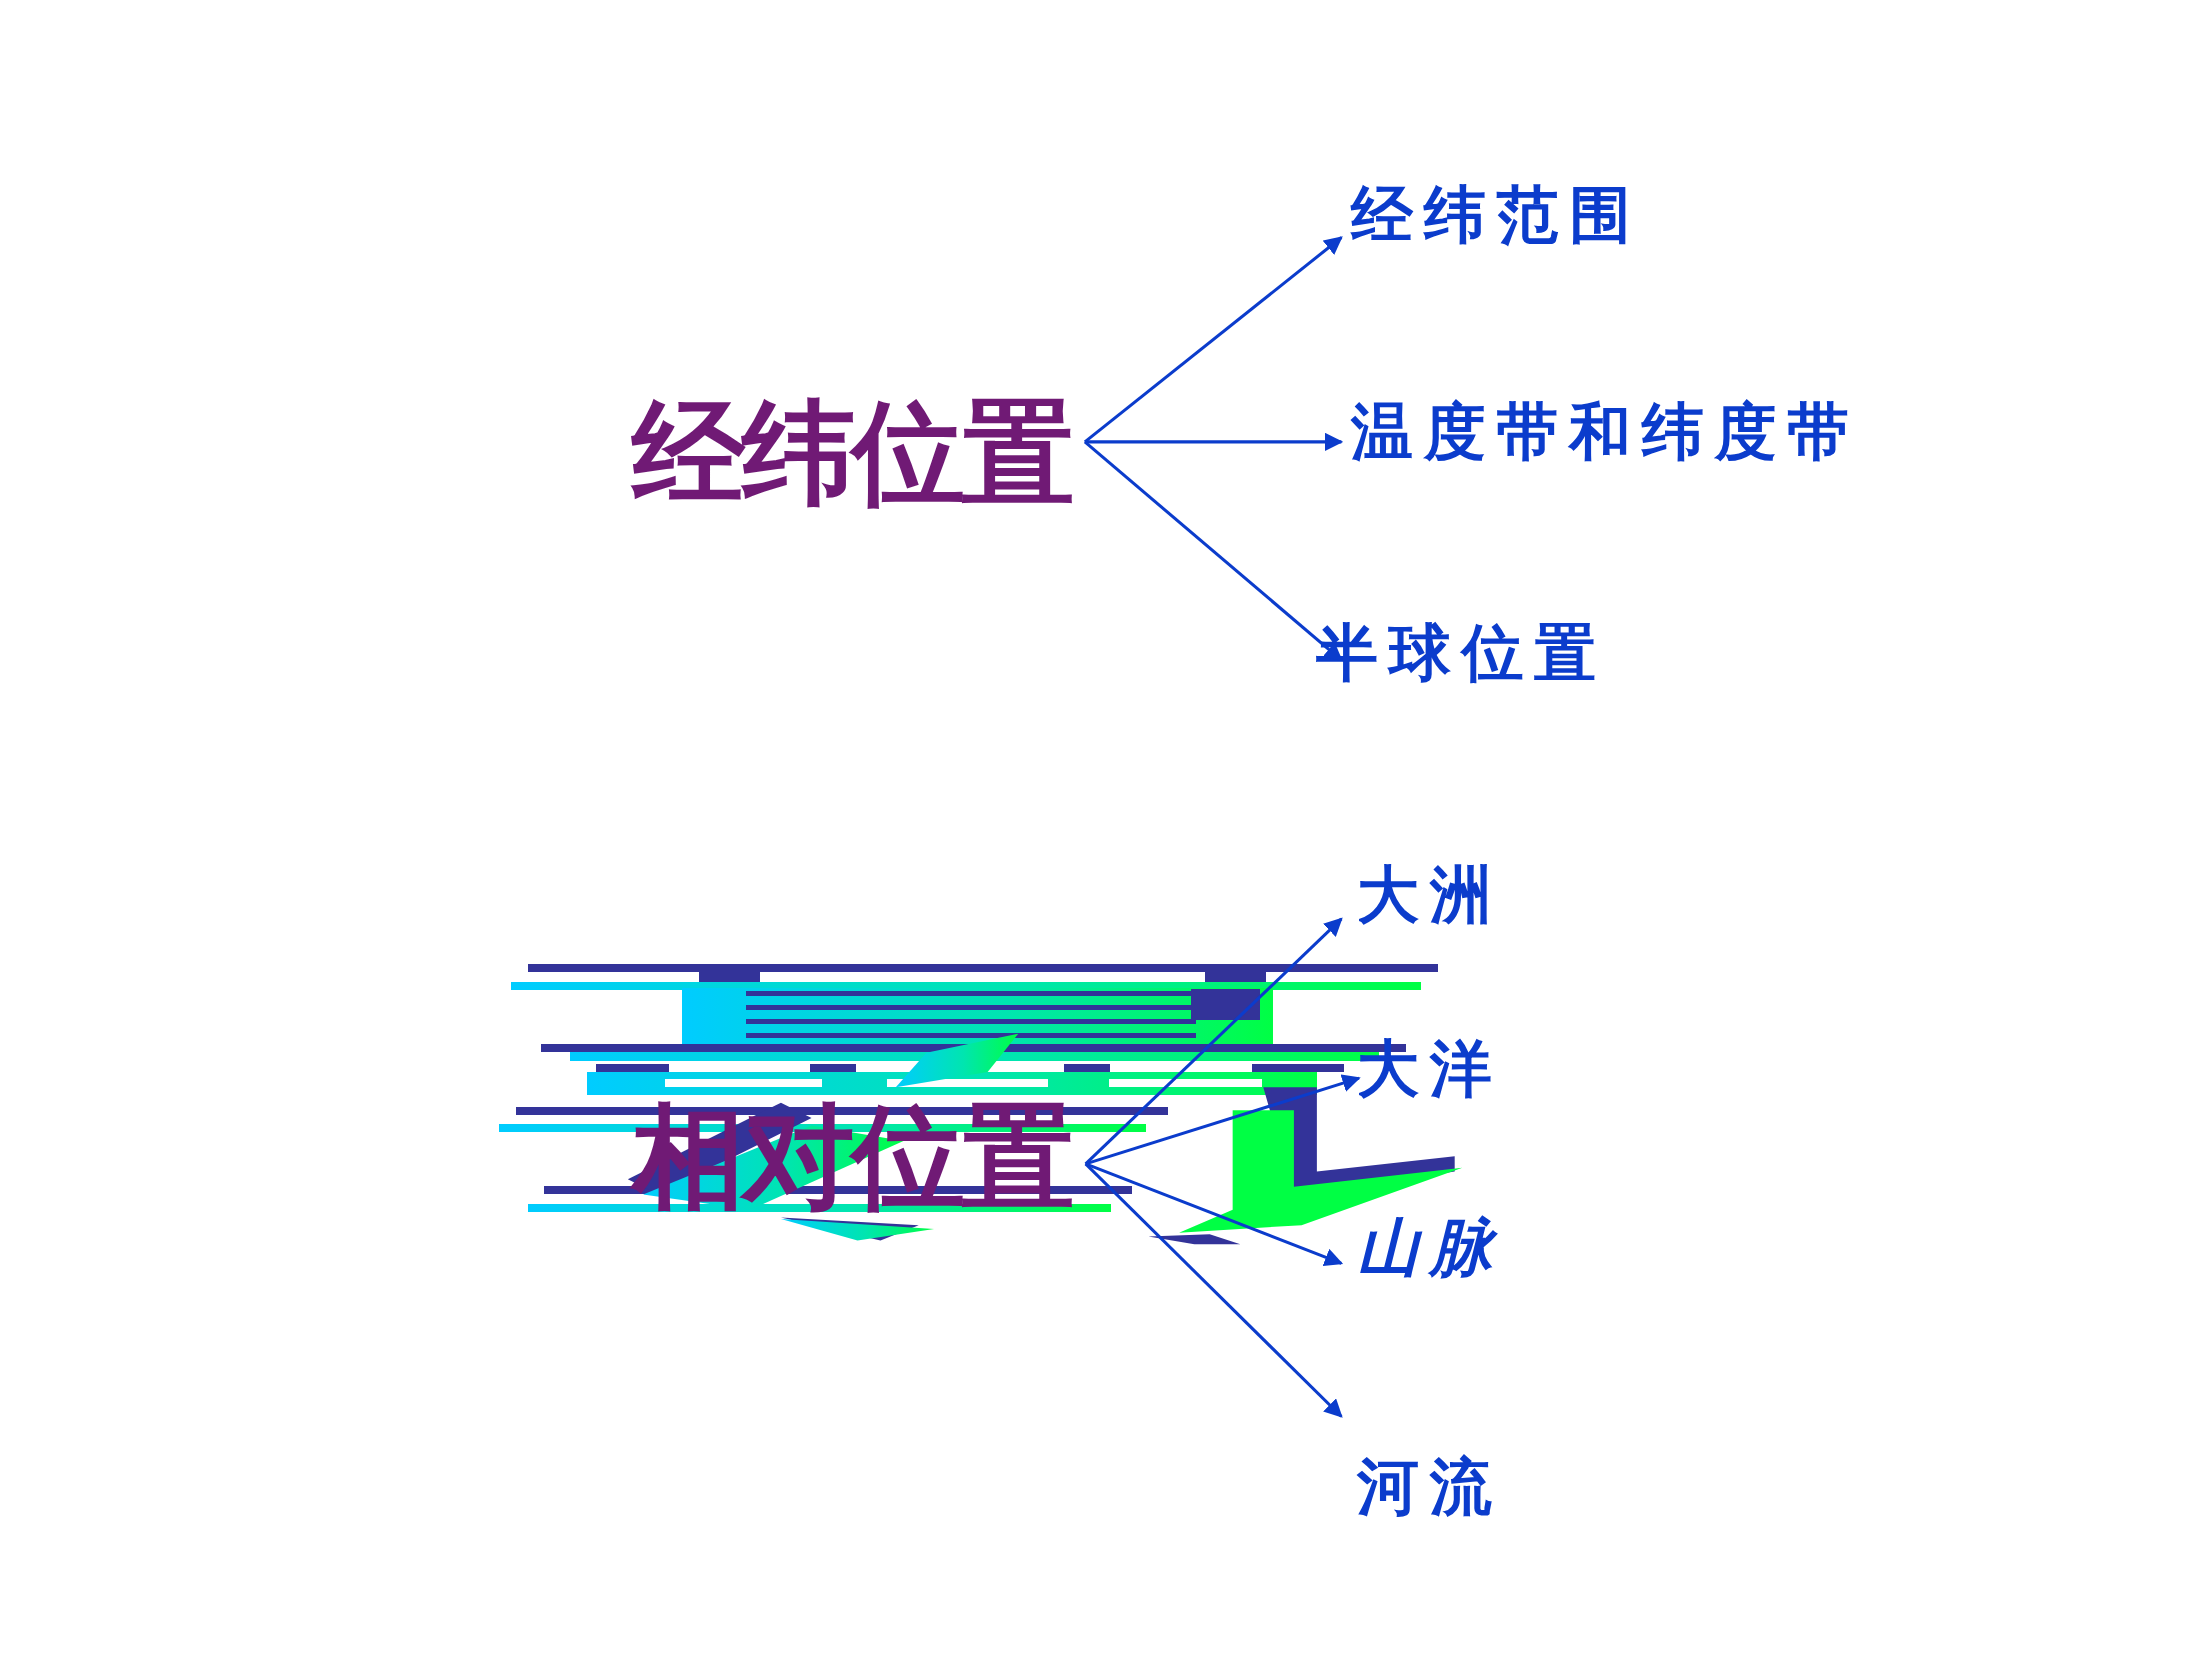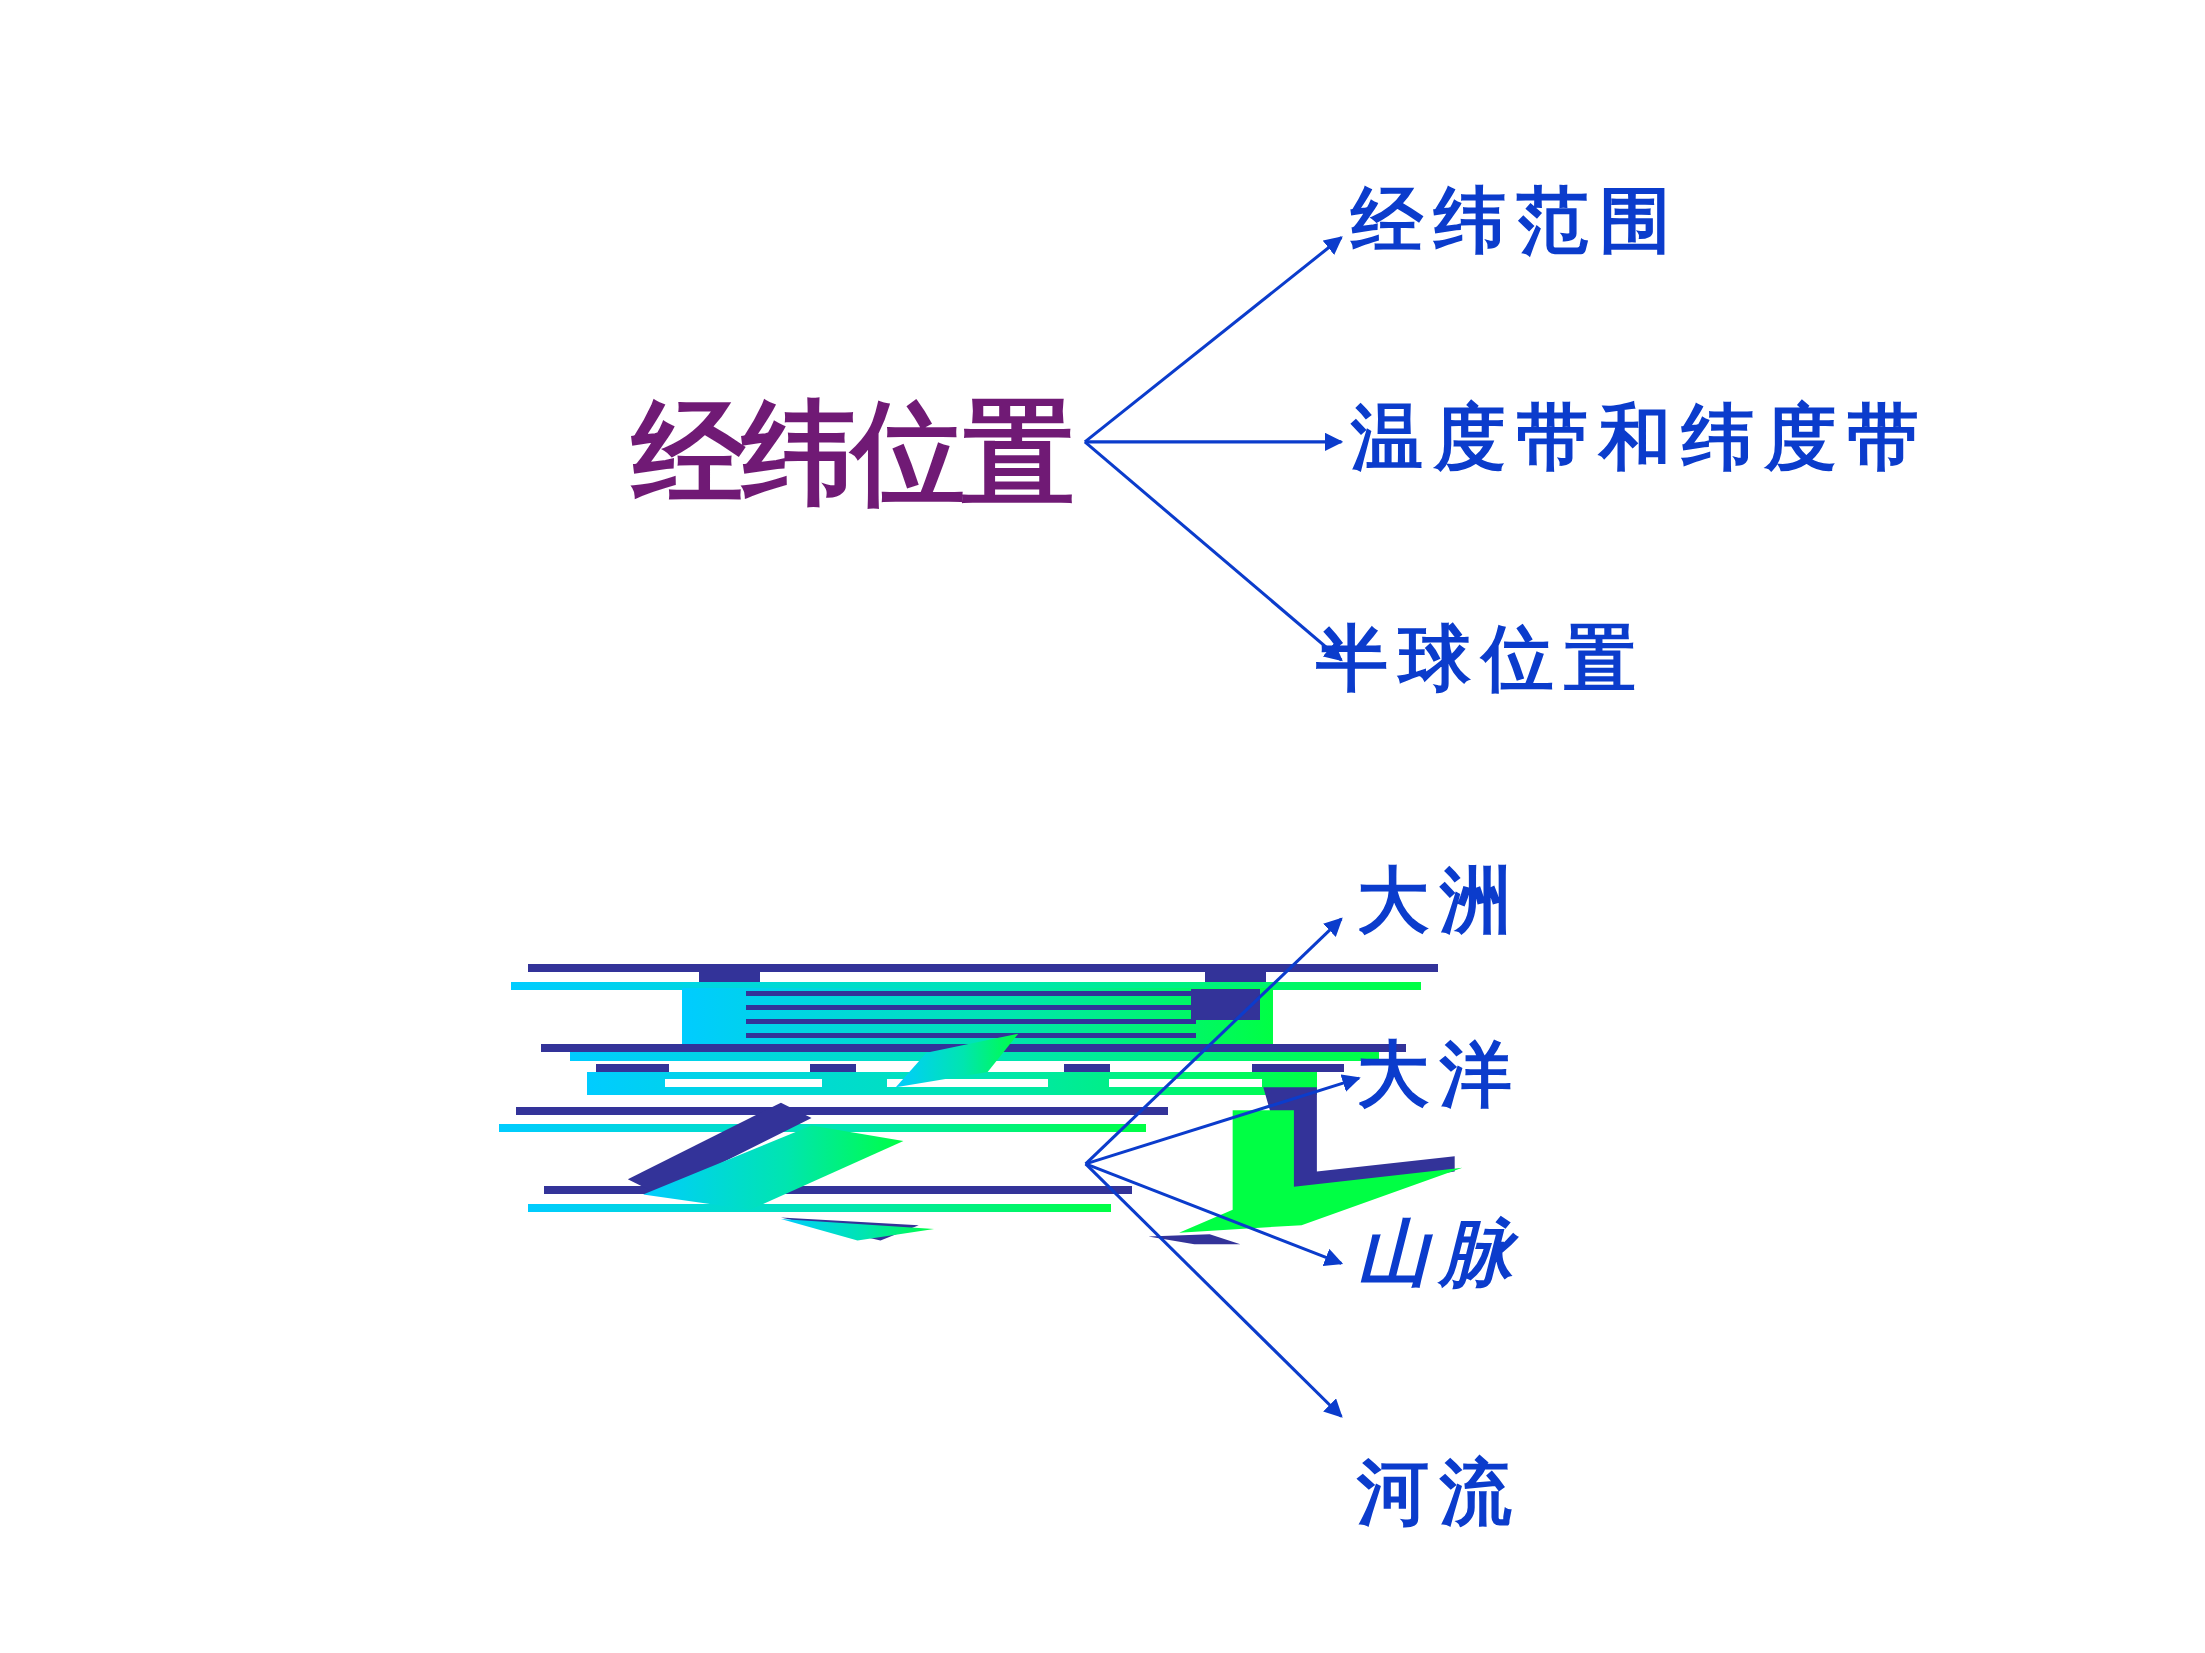--- a/index.html
+++ b/index.html
@@ -2,21 +2,21 @@
 <html style="font-size:12.3px"><head>
 <meta charset="utf-8">
 <style>
   html, body { margin:0; padding:0; background:#ffffff; }
   body { width:2205px; height:1654px; position:relative; overflow:hidden;
          font-family:"DejaVu Serif", "Liberation Serif", serif; }
   .stage { position:absolute; left:0; top:0; width:2205px; height:1654px; }
   .main-label { position:absolute; color:#701a75; font-family:"DejaVu Sans", "Liberation Sans", sans-serif;
                 font-weight:bold; font-size:113px; line-height:1; letter-spacing:-3.1px; white-space:nowrap; z-index:5; }
   .sub-label  { position:absolute; color:#0b3ccc; font-family:"DejaVu Serif", "Liberation Serif", serif;
-                font-weight:bold; font-size:72px; line-height:1; letter-spacing:10.7px; white-space:nowrap; z-index:5; }
+                font-weight:bold; font-size:62px; line-height:1; letter-spacing:10.7px; white-space:nowrap; z-index:5; }
   svg.arrows { position:absolute; left:0; top:0; width:2205px; height:1654px; z-index:6; pointer-events:none; }
   .deco { position:absolute; left:0; top:0; width:2205px; height:1654px; z-index:2; }
   .bar { position:absolute; }
   .navy { background:#333399; }
   .grad { background:linear-gradient(90deg,#00ccff 0%,#00e5b0 55%,#00ff44 100%); }
   .white { background:#ffffff; }
 </style>
 </head>
 <body>
 
@@ -81,18 +81,19 @@
         <line x1="1418" y1="1520" x2="1752" y2="1650" stroke="#0b3ccc" stroke-width="4" marker-end="url(#ah)"></line>
         <line x1="1418" y1="1520" x2="1752" y2="1850" stroke="#0b3ccc" stroke-width="4" marker-end="url(#ah)"></line>
       </g>
   </svg>
 
   <div class="main-label" style="left:632px; top:397px;">经纬位置</div>
   <div class="sub-label" style="left:1351px; top:184px;">经纬范围</div>
   <div class="sub-label" style="left:1351px; top:401px;">温度带和纬度带</div>
   <div class="sub-label" style="left:1316px; top:622px;">半球位置</div>
 
+  <div class="main-label" style="left:632px; top:1101px;">相对位置</div>
   <div class="sub-label" style="left:1357px; top:864px;">大洲</div>
   <div class="sub-label" style="left:1357px; top:1038px;">大洋</div>
   <div class="sub-label" style="left:1357px; top:1217px;font-style:italic;">山脉</div>
   <div class="sub-label" style="left:1357px; top:1456px;">河流</div>
 </div>
 
 
 </body></html>

